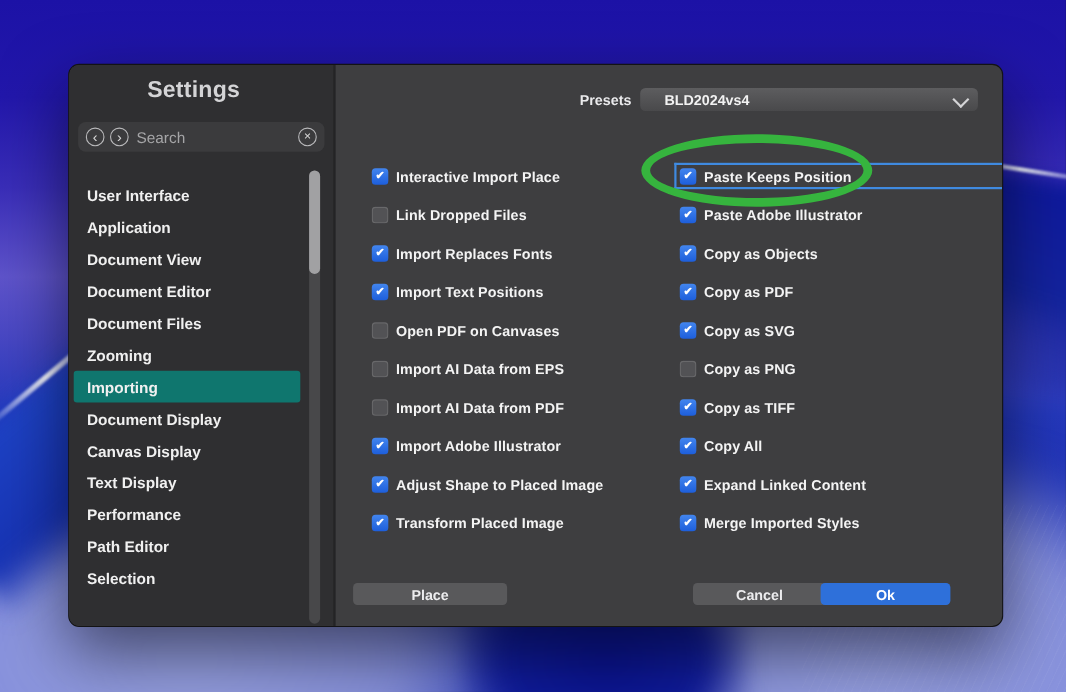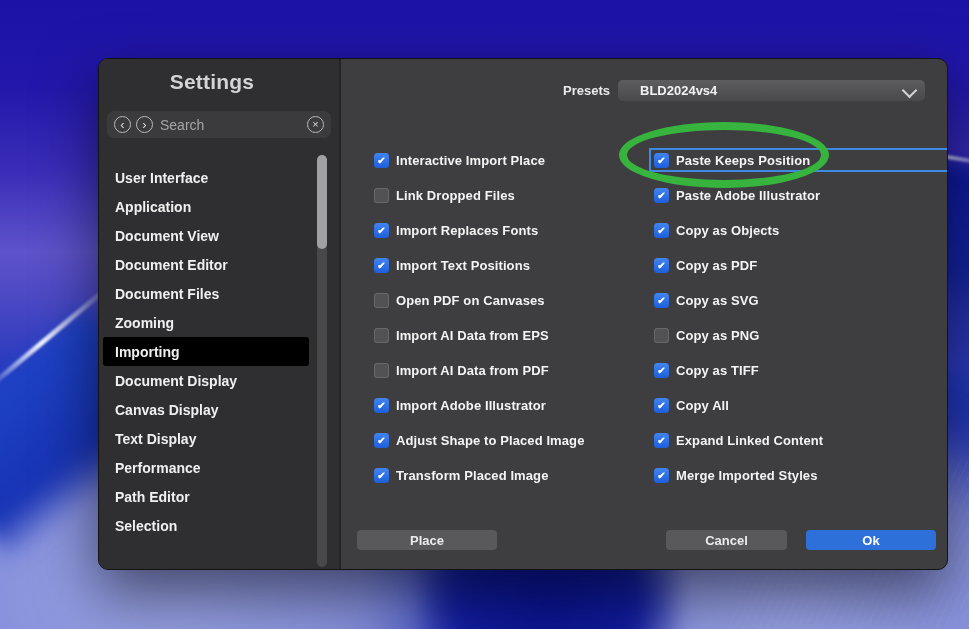--- a/index.html
+++ b/index.html
@@ -24,35 +24,35 @@
   .navy-right{right:-60px;top:160px;width:200px;height:190px;background:linear-gradient(190deg,#0d169c,#14249e 55%,rgba(20,36,158,0));
     transform:rotate(9deg);filter:blur(8px);}
   .streak-right{right:-14px;top:152px;width:110px;height:4px;
     background:linear-gradient(90deg,rgba(255,255,255,.2),#eef1ff 50%,rgba(255,255,255,.25));
     transform:rotate(9deg);filter:blur(1px);}
   .lines-br{right:0;bottom:0;width:240px;height:170px;opacity:.5;
     background:repeating-linear-gradient(115deg,rgba(255,255,255,.07) 0 1px,rgba(255,255,255,0) 1px 7px);}
 
   
   .window{position:absolute;left:62px;top:58px;width:850px;height:512px;border-radius:10px;
-    background:#3e3e40;border:1px solid #131314;box-shadow:0 24px 60px rgba(0,0,10,.55);overflow:hidden;margin-left:36px;}
+    background:#3e3e40;border:1px solid #131314;box-shadow:0 24px 60px rgba(0,0,10,.55);overflow:hidden;}
 
   
   .sidebar{position:absolute;left:0;top:0;bottom:0;width:242px;background:#2f2f31;border-right:2px solid #242426;}
   .win-title{position:absolute;left:0;right:14px;top:11px;text-align:center;font-size:21px;font-weight:600;color:#d4d4d6;letter-spacing:.2px;}
   .searchbar{position:absolute;left:8px;top:52px;width:224px;height:27px;border-radius:7px;background:#3b3b3d;
     display:flex;align-items:center;padding:0 7px;gap:5px;}
   .circle-ic{width:17px;height:17px;border-radius:50%;border:1px solid #b9b9bb;color:#d8d8d8;flex:0 0 auto;
     display:flex;align-items:center;justify-content:center;font-size:13px;line-height:1;padding-bottom:1px;}
   .search-text{color:#a5a5a7;font-size:14px;flex:1 1 auto;margin-left:2px;}
   .searchbar .close{margin-left:auto;font-size:11px;padding-bottom:0;}
 
   .nav{position:absolute;left:0;right:0;top:104px;}
   .nav-item{height:29px;display:flex;align-items:center;padding-left:16px;color:#f0f0f0;font-size:14px;font-weight:600;}
-  .nav-item.selected{background:#000000;border-radius:3px;margin:0 30px 0 4px;padding-left:12px;}
+  .nav-item.selected{background:#0f766e;border-radius:3px;margin:0 30px 0 4px;padding-left:12px;}
   .sb-track{position:absolute;right:12px;top:96px;width:10px;height:412px;border-radius:5px;background:#48484a;}
   .sb-thumb{position:absolute;left:0;top:0;width:10px;height:94px;border-radius:5px;background:#a1a1a3;}
 
   
   .main{position:absolute;left:242px;top:0;right:0;bottom:0;}
   .presets-row{position:absolute;left:0;top:21px;right:22px;height:21px;display:flex;align-items:center;justify-content:flex-end;gap:8px;}
   .presets-label{font-size:13px;font-weight:700;color:#eaeaec;}
   .dropdown{position:relative;width:307px;height:21px;border-radius:5px;background:linear-gradient(180deg,#5d5d5f,#49494b);
     display:flex;align-items:center;padding:0 28px 0 22px;color:#f2f2f2;font-size:13px;font-weight:700;}
   .chev-down{position:absolute;right:9px;top:4px;width:14px;height:12px;}
@@ -74,21 +74,21 @@
 
   .annotation{position:absolute;left:278px;top:63px;width:210px;height:66px;border:8px solid #36b43e;border-radius:50%;
     pointer-events:none;z-index:6;}
 
   .btns{position:absolute;left:0;right:0;top:471px;height:20px;}
   .btn{position:absolute;height:20px;border-radius:4px;border:none;font-size:13px;font-weight:700;color:#ececee;
     display:flex;align-items:center;justify-content:center;padding:0;cursor:default;}
   .btn-gray{background:#59595b;}
   .btn-reset{left:16px;width:140px;}
   .btn-cancel{left:325px;width:121px;}
-  .btn-ok{left:465px;width:130px;background:#2e70da;color:#fff;}
+  .btn-ok{left:441px;width:118px;background:#2e70da;color:#fff;}
 </style>
 </head>
 <body>
 
 <div id="stage">
   <div class="wallpaper">
     <div class="wp blob-bl"></div>
     <div class="wp blob-br"></div>
     <div class="wp wedge-bc"></div>
     <div class="wp royal-left"></div>

